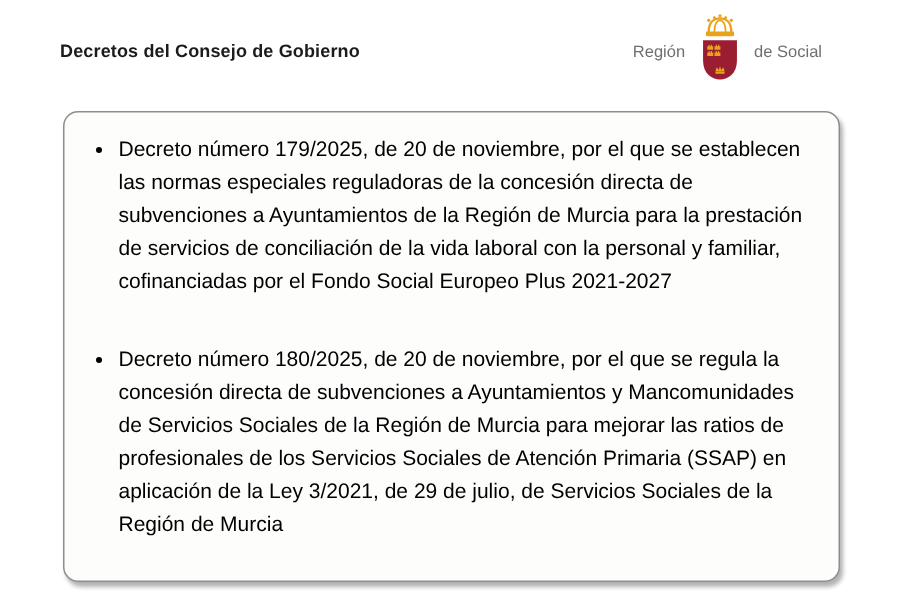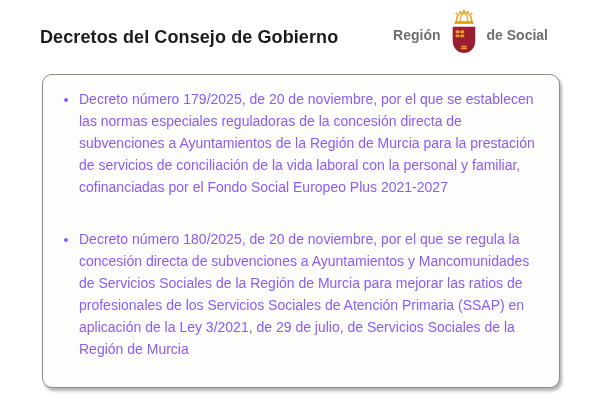--- a/index.html
+++ b/index.html
@@ -6,35 +6,35 @@
   html, body {
     width: 600px; height: 400px;
     background: #ffffff;
     font-family: "Liberation Sans", sans-serif;
     overflow: hidden;
     position: relative;
   }
   .page-title {
     position: absolute;
     left: 40px; top: 27px;
-    font-size: 18px;
+    font-size: 12px;
     font-weight: 700;
     color: #1b1b1b;
     letter-spacing: 0.1px;
   }
   .logo {
     position: absolute;
     top: 7px; right: 52px;
     display: flex;
     align-items: center;
     gap: 7px;
   }
   .logo-label {
-    font-size: 14px;
-    font-weight: 700;
+    font-size: 11px;
+    font-weight: 400;
     color: #6f6f6f;
     white-space: nowrap;
     margin-top: 6px;
   }
   .coat-svg { display: block; }
   .decree-card {
     position: absolute;
     left: 42px; top: 74px;
     width: 518px; height: 314px;
     background: #fdfdfc;
@@ -43,21 +43,21 @@
     box-shadow: 2px 3px 3px rgba(0,0,0,0.30);
     padding: 13px 14px 10px 16px;
   }
   .decree-list {
     list-style: disc;
     padding-left: 20px;
   }
   .decree-item {
     font-size: 14px;
     line-height: 22px;
-    color: #8b5cf6;
+    color: #000000;
     margin-bottom: 30px;
     max-width: 468px;
   }
   .decree-item:last-child { margin-bottom: 0; }
 </style>
 </head>
 <body>
 
 <h1 class="page-title">Decretos del Consejo de Gobierno</h1>
 

